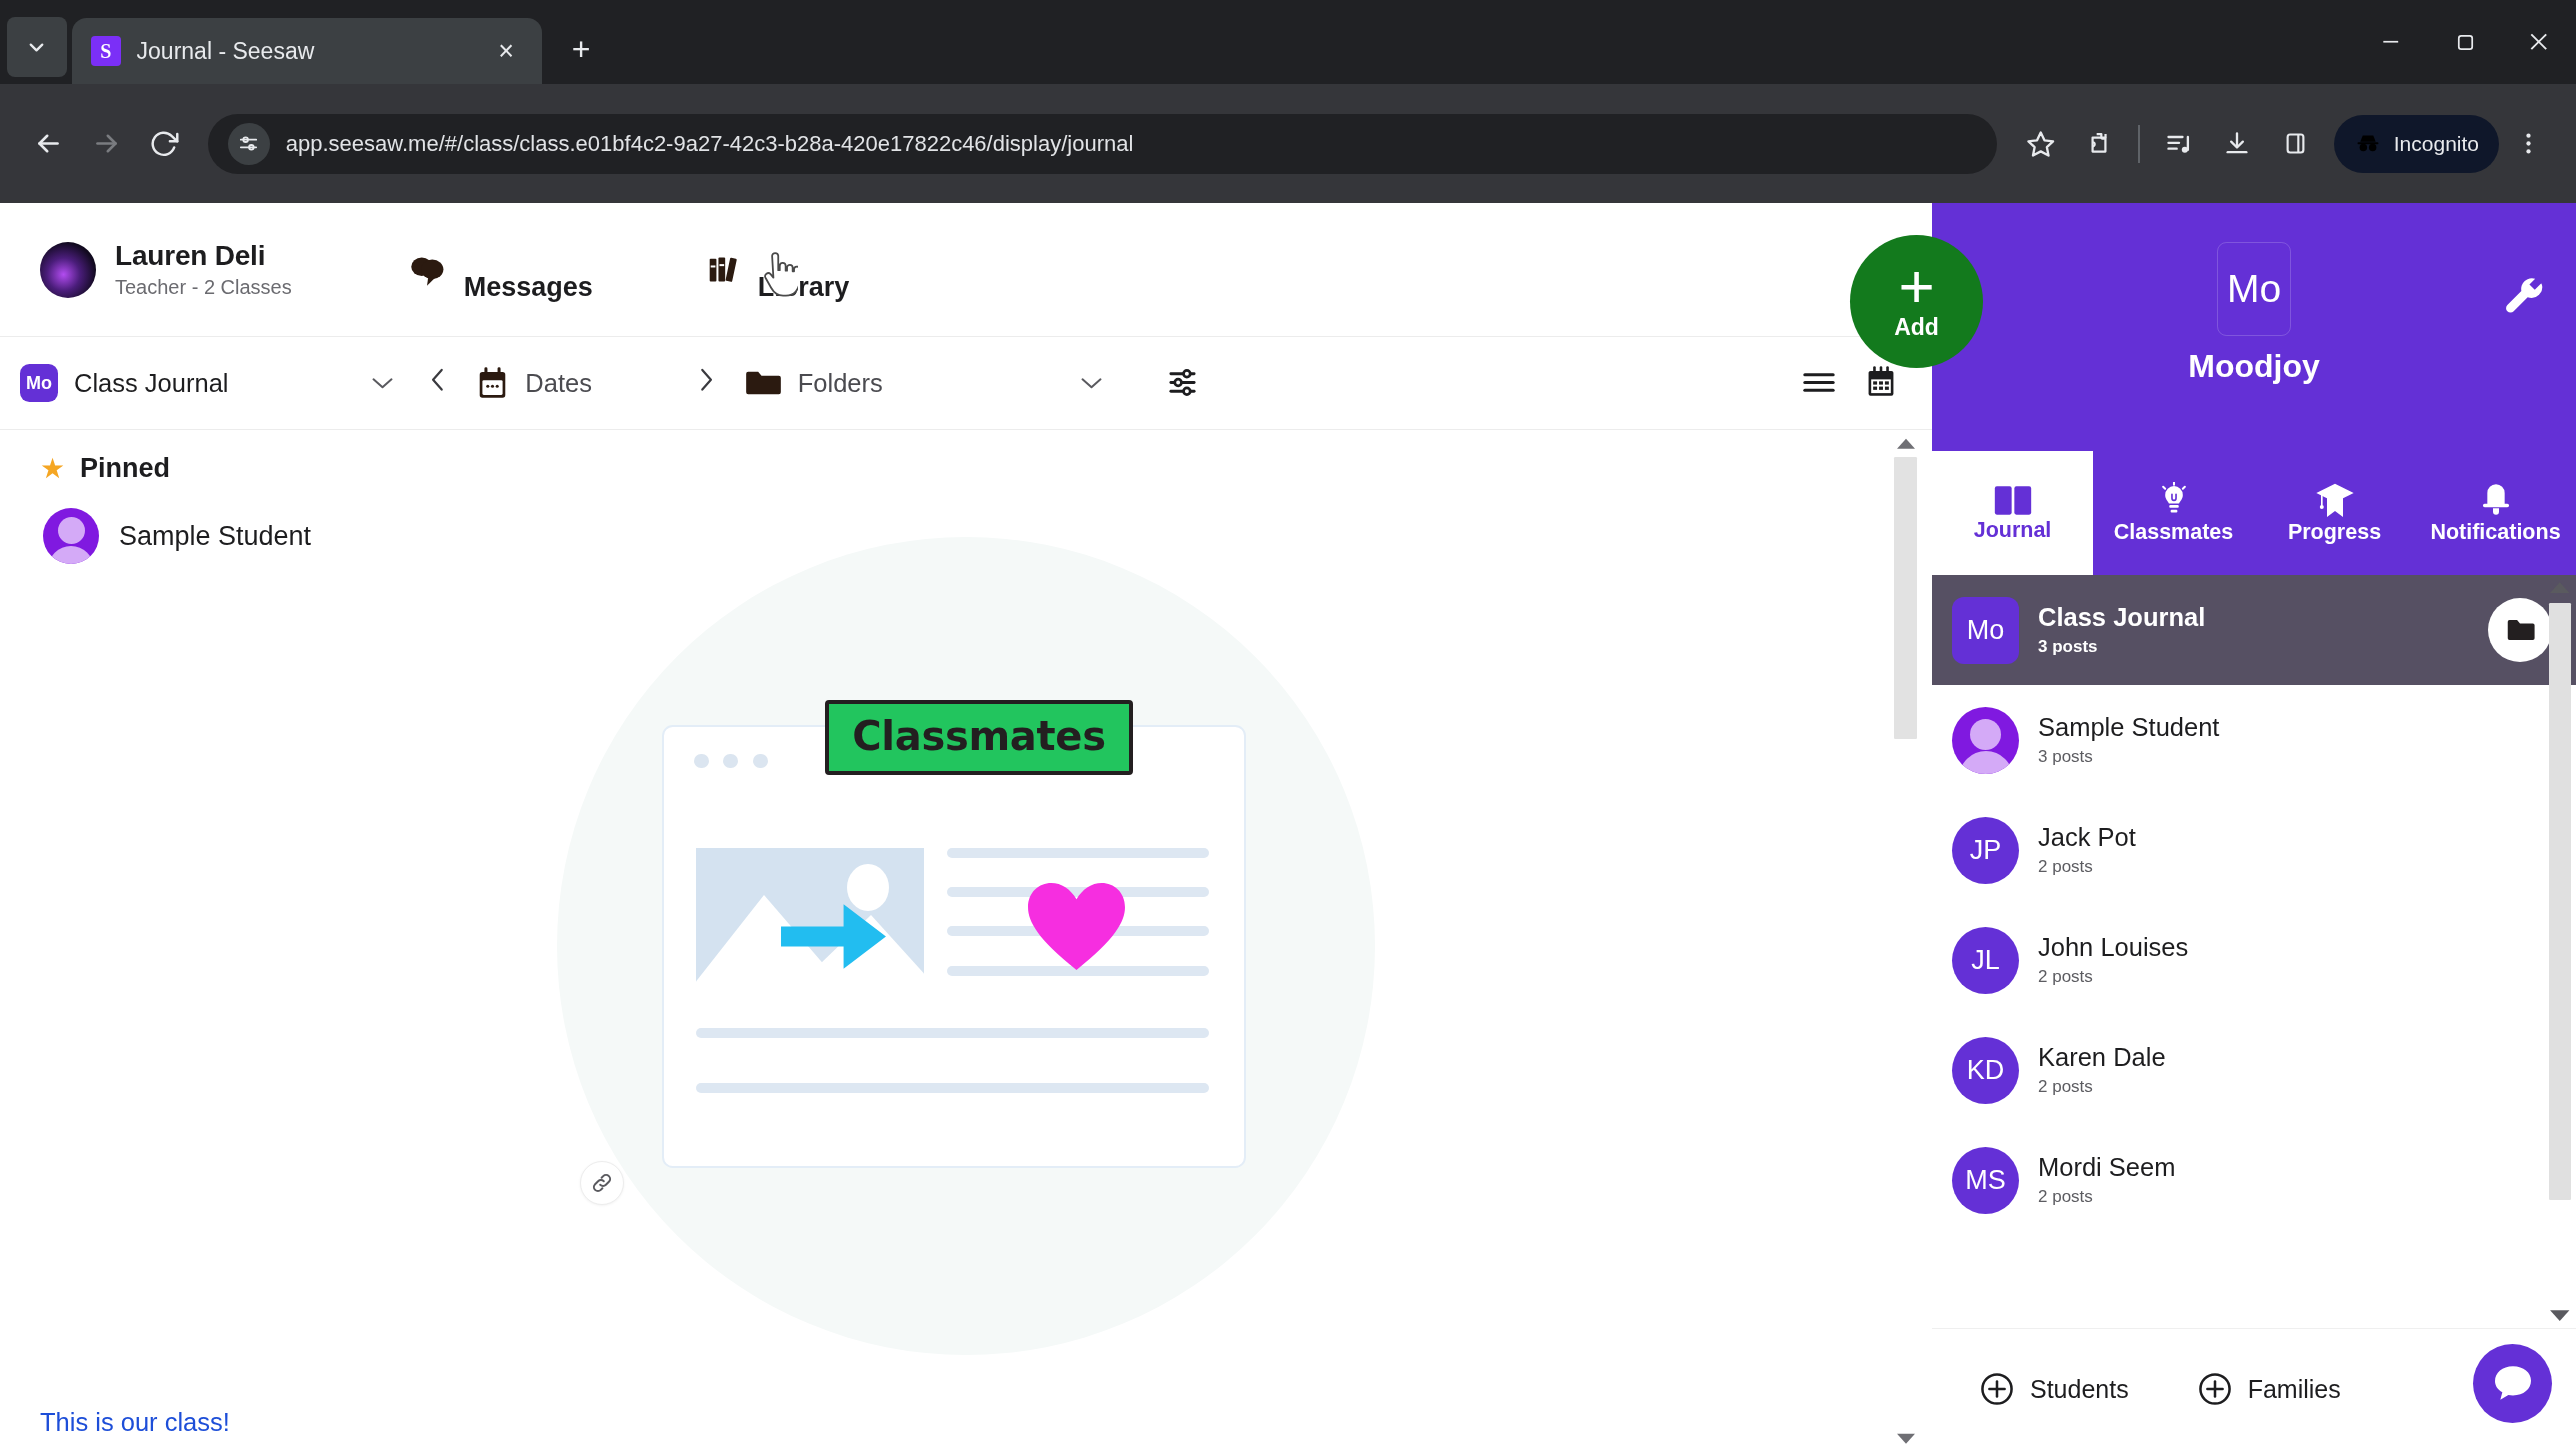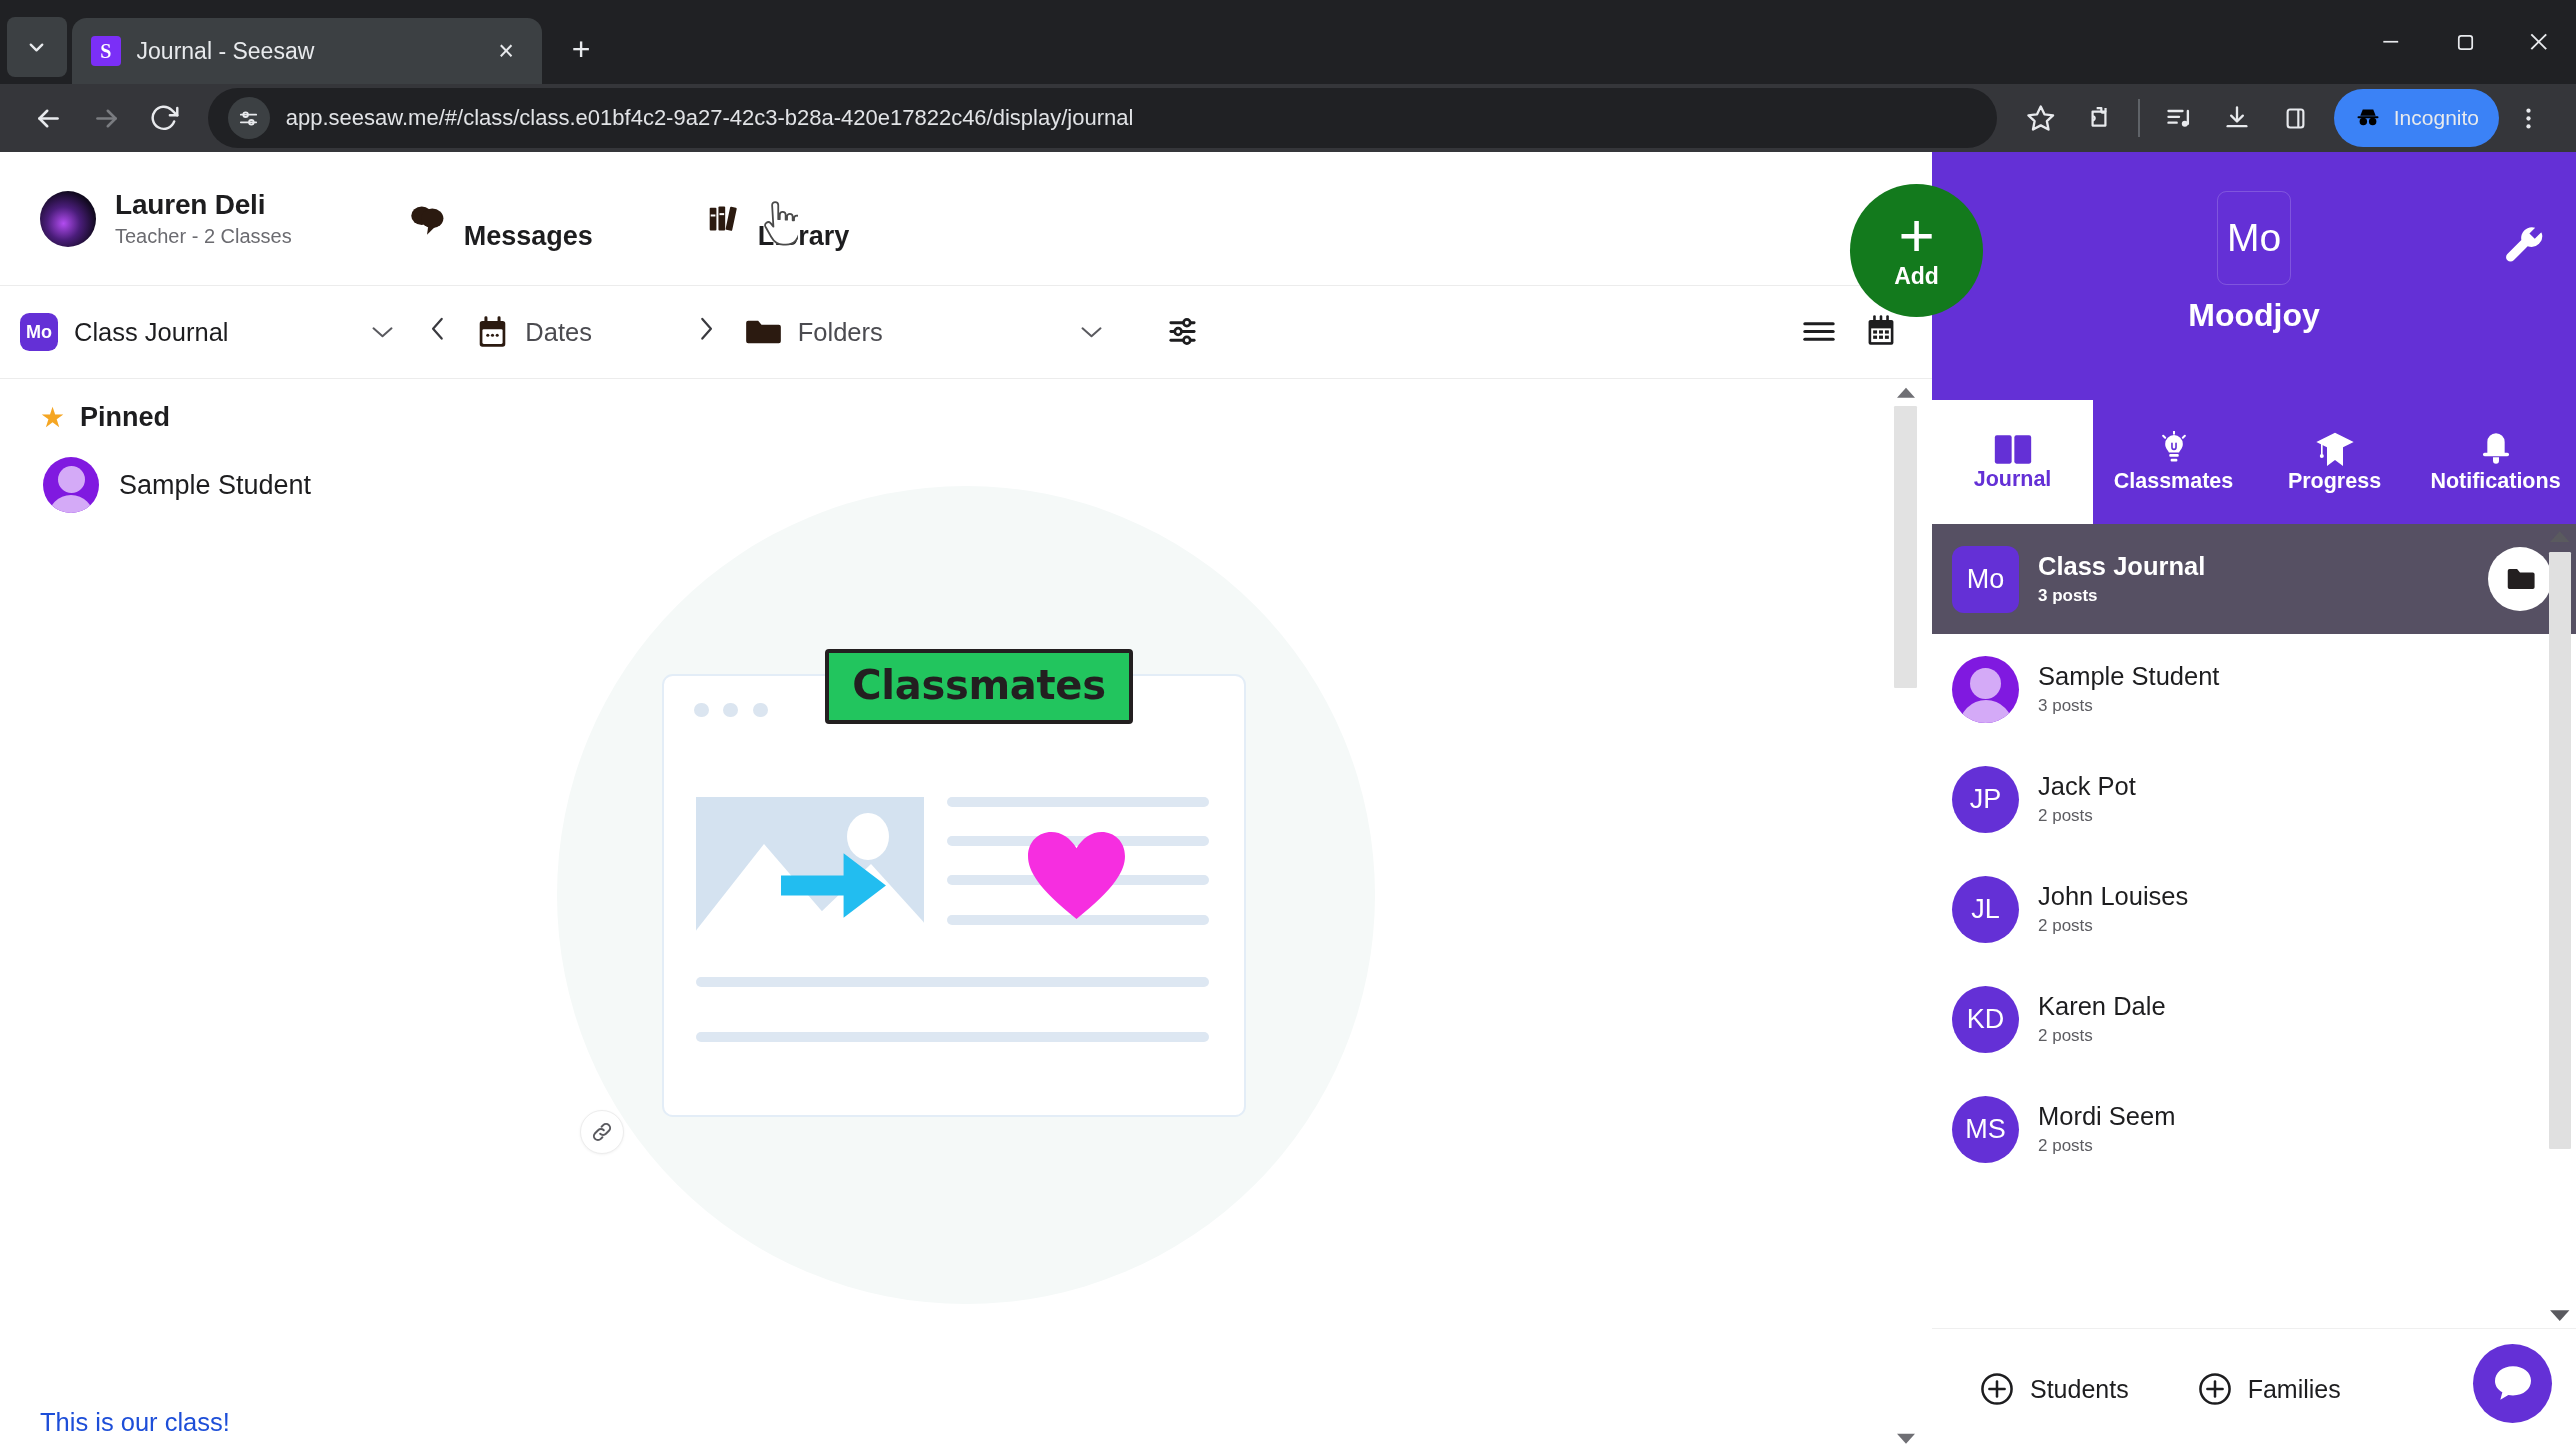--- a/index.html
+++ b/index.html
@@ -67,21 +67,21 @@
     position: absolute; right: 0; top: 0; height: 84px;
     display: flex; align-items: center;
   }
   .win-btn {
     width: 74px; height: 84px;
     display: flex; align-items: center; justify-content: center;
     color: #e8eaed;
   }
 
   .toolbar {
-    height: 68px;
+    height: 119px;
     background: #35363a;
     display: flex; align-items: center;
     padding: 0 19px;
     flex: none;
   }
   .nav-btn {
     width: 58px; height: 58px;
     display: flex; align-items: center; justify-content: center;
     color: #e8eaed;
     flex: none;
@@ -108,21 +108,21 @@
     white-space: nowrap; overflow: hidden; text-overflow: ellipsis;
   }
   .tb-icon {
     width: 58px; height: 58px;
     display: flex; align-items: center; justify-content: center;
     color: #e8eaed; flex: none;
   }
   .tb-sep { width: 1.3px; height: 38px; background: #5f6368; margin: 0 10.7px; flex: none; }
   .incognito-pill {
     height: 58px; border-radius: 29px;
-    background: #3b82f6;
+    background: #0f172a;
     display: flex; align-items: center;
     padding: 0 20px; margin-left: 9.4px; flex: none;
   }
   .incognito-pill span { color: #e8eaed; font-size: 21px; margin-left: 12px; }
 
   
   .page { flex: 1; display: flex; position: relative; background: #fff; min-height: 0; }
 
   
   .main { width: 1932px; position: relative; background: #fff; flex: none; display: flex; flex-direction: column; }

